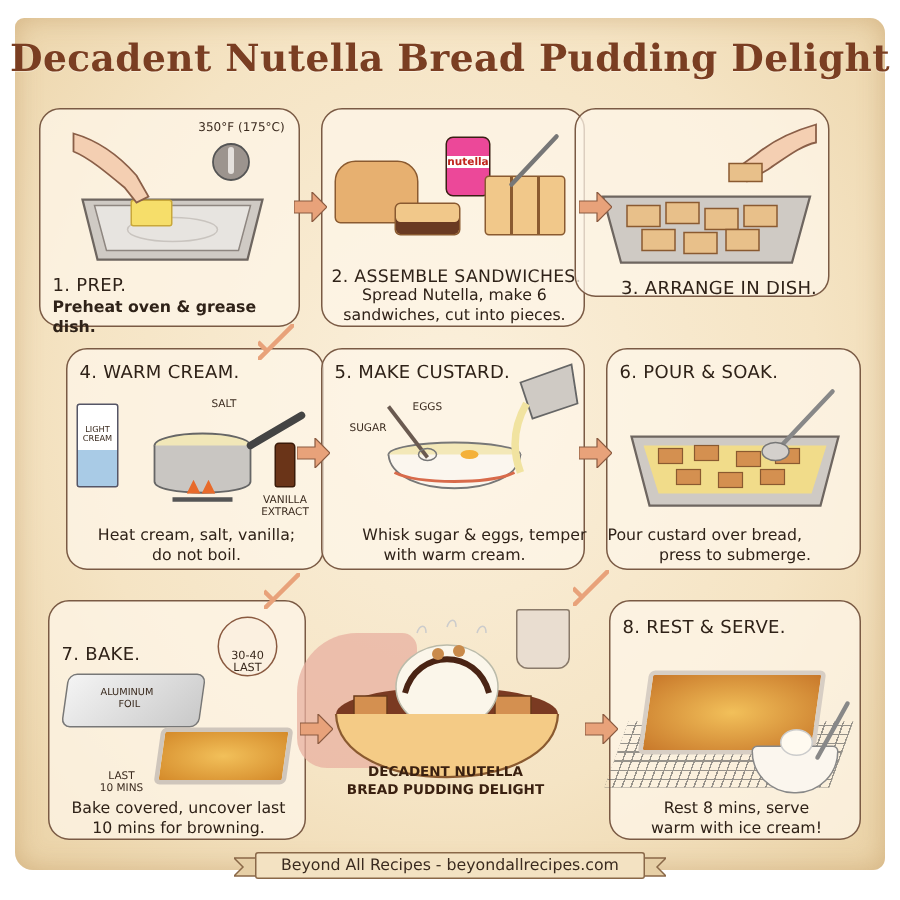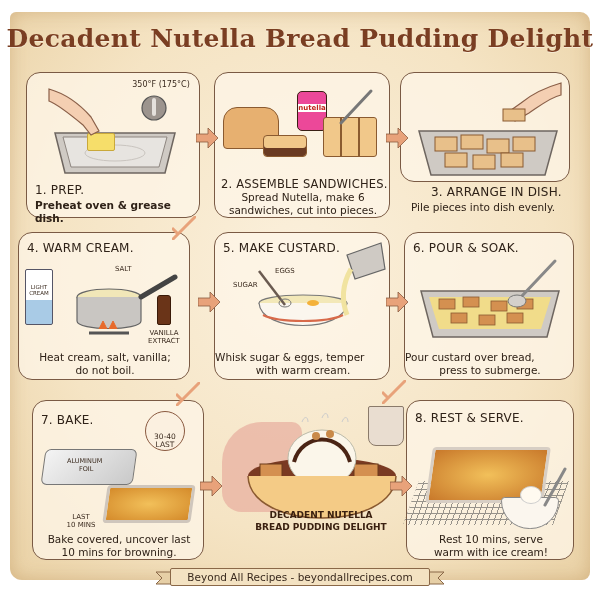--- a/index.html
+++ b/index.html
@@ -77,42 +77,41 @@
   <div class="art" style="left:48px; top:62px; width:44px; height:22px; background:#f1c88a; border:1.2px solid #8a5a30; border-radius:4px; box-shadow: inset 0 -8px 0 #6a3a22;"></div>
   <div class="art" style="left:108px; top:44px; width:54px; height:40px; background:repeating-linear-gradient(90deg,#f1c88a 0 16px,#8a5a30 16px 18px); border:1.2px solid #8a5a30; border-radius:3px;"></div>
   <svg class="art" style="left:120px; top:14px;" width="40" height="40" viewBox="0 0 40 40">
     <line x1="36" y1="4" x2="6" y2="36" stroke="#777" stroke-width="3" stroke-linecap="round"></line>
   </svg>
   <div class="label" style="left:6px; top:104px; font-size:11.5px;">2. ASSEMBLE SANDWICHES.</div>
   <div class="desc" style="left:0; width:176px; text-align:center; top:118px;">Spread Nutella, make 6</div>
   <div class="desc" style="left:0; width:176px; text-align:center; top:131px;">sandwiches, cut into pieces.</div>
 </div>
 
-<div class="panel" style="left:400px; top:72px; width:170px; height:110px;">
+<div class="panel" style="left:383px; top:72px; width:170px; height:126px;">
   <svg class="art" style="left:14px; top:40px;" width="146" height="70" viewBox="0 0 146 70">
     <path d="M4 18 L142 18 L130 62 L16 62 Z" fill="#cfcac4" stroke="#6e6660" stroke-width="1.5"></path>
     <g fill="#e8c08a" stroke="#8a5a30" stroke-width="1">
       <rect x="20" y="24" width="22" height="14"></rect>
         <rect x="46" y="22" width="22" height="14"></rect>
       <rect x="72" y="26" width="22" height="14"></rect>
         <rect x="98" y="24" width="22" height="14"></rect>
       <rect x="30" y="40" width="22" height="14"></rect>
         <rect x="58" y="42" width="22" height="14"></rect>
       <rect x="86" y="40" width="22" height="14"></rect>
     </g>
   </svg>
   <svg class="art" style="left:98px; top:6px;" width="64" height="48" viewBox="0 0 64 48">
     <path d="M62 4 C48 8, 34 14, 22 24 L8 34 L16 42 L30 34 C42 26, 52 18, 62 16 Z" fill="#f4cfb2" stroke="#8a5f48" stroke-width="1.2"></path>
     <rect x="4" y="30" width="22" height="12" fill="#e8c08a" stroke="#8a5a30"></rect>
   </svg>
   <div class="label" style="left:30px; top:112px;">3. ARRANGE IN DISH.</div>
-  <div class="desc" style="left:10px; top:128px;">Pile pieces into dish evenly.</div>
-</div>
-
-<div class="panel" style="left:18px; top:232px; width:172px; height:148px;">
+</div>
+
+<div class="panel" style="left:44px; top:232px; width:172px; height:148px;">
   <div class="label" style="left:8px; top:8px;">4. WARM CREAM.</div>
   <div class="art" style="left:6px; top:36px; width:28px; height:56px; background:linear-gradient(#fff 55%,#a9cbe6 55%); border:1.2px solid #556; border-radius:2px;">
     <div style="font-size:5.5px; text-align:center; margin-top:14px; line-height:6px;">LIGHT CREAM</div>
   </div>
   <svg class="art" style="left:50px; top:40px;" width="110" height="70" viewBox="0 0 110 70">
     <ellipse cx="40" cy="24" rx="32" ry="8" fill="#f1e7b8" stroke="#666" stroke-width="1.2"></ellipse>
     <path d="M8 24 L8 48 C8 58, 72 58, 72 48 L72 24" fill="#c9c6c2" stroke="#666" stroke-width="1.2"></path>
     <line x1="72" y1="24" x2="106" y2="4" stroke="#444" stroke-width="5" stroke-linecap="round"></line>
     <path d="M20 60 L60 60" stroke="#555" stroke-width="3"></path>
     <path d="M30 56 L34 48 L38 56 M40 56 L44 48 L48 56" fill="#e86a2a" stroke="#e86a2a"></path>
@@ -136,21 +135,21 @@
     <ellipse cx="58" cy="10" rx="6" ry="3" fill="#f4b13a"></ellipse>
   </svg>
   <svg class="art" style="left:40px; top:36px;" width="40" height="40" viewBox="0 0 40 40">
     <line x1="4" y1="2" x2="30" y2="36" stroke="#6a5a50" stroke-width="2.5"></line>
     <ellipse cx="30" cy="34" rx="6" ry="4" fill="none" stroke="#777"></ellipse>
   </svg>
   <svg class="art" style="left:112px; top:6px;" width="60" height="80" viewBox="0 0 60 80">
     <path d="M20 16 L54 4 L58 30 L28 40 Z" fill="#cfcac4" stroke="#666" stroke-width="1.2"></path>
     <path d="M24 30 C16 44, 14 60, 20 76" fill="none" stroke="#f1e3a0" stroke-width="5"></path>
   </svg>
-  <div class="desc" style="left:0; width:176px; text-align:left; top:118px;">Whisk sugar &amp; eggs, temper</div>
+  <div class="desc" style="left:0; width:176px; text-align:right; top:118px;">Whisk sugar &amp; eggs, temper</div>
   <div class="desc" style="left:0; width:176px; text-align:center; top:131px;">with warm cream.</div>
 </div>
 
 <div class="panel" style="left:404px; top:232px; width:170px; height:148px;">
   <div class="label" style="left:8px; top:8px;">6. POUR &amp; SOAK.</div>
   <svg class="art" style="left:12px; top:44px;" width="146" height="66" viewBox="0 0 146 66">
     <path d="M4 14 L142 14 L130 60 L16 60 Z" fill="#cfcac4" stroke="#6e6660" stroke-width="1.5"></path>
     <path d="M12 20 L134 20 L124 52 L22 52 Z" fill="#f1dc8a"></path>
     <g fill="#d49050" stroke="#8a5a30" stroke-width="0.8">
       <rect x="22" y="22" width="16" height="10"></rect>
@@ -164,36 +163,36 @@
   </svg>
   <svg class="art" style="left:98px; top:24px;" width="56" height="52" viewBox="0 0 56 52">
     <line x1="52" y1="4" x2="18" y2="40" stroke="#888" stroke-width="3" stroke-linecap="round"></line>
     <ellipse cx="14" cy="44" rx="9" ry="6" fill="#d4d0cc" stroke="#777"></ellipse>
   </svg>
   <div class="desc" style="left:0; width:170px; text-align:left; top:118px;">Pour custard over bread,</div>
   <div class="desc" style="left:0; width:170px; text-align:center; top:131px;">press to submerge.</div>
 </div>
 
 <div class="panel" style="left:32px; top:400px; width:172px; height:160px;">
-  <div class="label" style="left:8px; top:12px;">7. BAKE.</div>
+  <div class="label" style="left:8px; top:28px;">7. BAKE.</div>
   <div class="art" style="left:112px; top:10px; width:40px; height:40px; border:1.5px solid #8a5a40; border-radius:50%; background:#fbf0e0; display:flex; flex-direction:column; align-items:center; justify-content:center;">
     <span style="font-size:7.5px; line-height:8px;margin-top:20px;">30-40</span>
     <span style="font-size:7.5px; line-height:8px;">LAST</span>
   </div>
   <div class="art" style="left:10px; top:48px; width:92px; height:36px; background:linear-gradient(135deg,#f4f4f4,#c9c9c9); border:1.2px solid #777; border-radius:6px; transform:skewX(-8deg);"></div>
   <div class="small-tag" style="left:34px; top:56px; font-size:6.5px;">ALUMINUM</div>
   <div class="small-tag" style="left:46px; top:64px; font-size:6.5px;">FOIL</div>
   <div class="art" style="left:72px; top:84px; width:88px; height:38px; background:radial-gradient(#f2c05a,#d48a2a); border:3px solid #cfc6bc; border-radius:4px; transform:skewX(-8deg);"></div>
   <div class="small-tag" style="left:28px; top:112px; width:40px;">LAST</div>
   <div class="small-tag" style="left:28px; top:120px; width:40px;">10 MINS</div>
   <div class="desc" style="left:0; width:172px; text-align:center; top:132px;">Bake covered, uncover last</div>
   <div class="desc" style="left:0; width:172px; text-align:center; top:145px;">10 mins for browning.</div>
 </div>
 
-<div class="art" style="position:absolute; left:222px; top:392px; width:198px; height:172px;">
+<div class="art" style="position:absolute; left:198px; top:392px; width:198px; height:172px;">
   <div style="position:absolute; left:0; top:30px; width:80px; height:90px; background:#e8b0a0; border-radius:40px 10px 30px 20px; opacity:0.75;"></div>
   <div style="position:absolute; left:146px; top:14px; width:36px; height:40px; background:#e9ddd0; border:1.2px solid #8a7a6a; border-radius:2px 2px 8px 8px;"></div>
   <svg style="position:absolute; left:20px; top:20px;" width="160" height="148" viewBox="0 0 160 148">
     <path d="M60 10 C62 4, 66 4, 66 10 M80 6 C82 0, 86 0, 86 6 M100 10 C102 4, 106 4, 106 10" stroke="#ccc" fill="none"></path>
     <ellipse cx="80" cy="64" rx="74" ry="18" fill="#7a3a22"></ellipse>
     <g fill="#d49050" stroke="#6a3a1a">
         <rect x="18" y="52" width="22" height="18"></rect>
         <rect x="112" y="52" width="24" height="18"></rect>
         <rect x="100" y="70" width="20" height="14"></rect>
       </g>
@@ -210,21 +209,21 @@
 <div class="panel" style="left:406px; top:400px; width:168px; height:160px;">
   <div class="label" style="left:8px; top:10px;">8. REST &amp; SERVE.</div>
   <div class="art" style="left:4px; top:80px; width:150px; height:44px; background:repeating-linear-gradient(0deg,transparent 0 5px,#555 5px 6px),repeating-linear-gradient(90deg,transparent 0 5px,#555 5px 6px); transform:skewX(-20deg); opacity:0.6;"></div>
   <div class="art" style="left:22px; top:46px; width:118px; height:56px; background:radial-gradient(#f2c05a,#c8782a); border:3px solid #d7cec4; border-radius:4px; transform:skewX(-8deg);"></div>
   <div class="art" style="left:94px; top:96px; width:58px; height:32px; background:#fbf6ee; border:1.2px solid #888; border-radius:4px 4px 30px 30px;">
     <div style="position:absolute; left:18px; top:-12px; width:22px; height:18px; background:#fffaf0; border:1px solid #ccc; border-radius:50%;"></div>
   </div>
   <svg class="art" style="left:132px; top:66px;" width="30" height="40" viewBox="0 0 30 40">
     <line x1="26" y1="2" x2="6" y2="38" stroke="#888" stroke-width="3" stroke-linecap="round"></line>
   </svg>
-  <div class="desc" style="left:0; width:168px; text-align:center; top:132px;">Rest 10 mins, serve</div>
+  <div class="desc" style="left:0; width:168px; text-align:center; top:132px;">Rest 8 mins, serve</div>
   <div class="desc" style="left:0; width:168px; text-align:center; top:145px;">warm with ice cream!</div>
 </div>
 
 <svg class="arrow" style="left:196px; top:128px;" width="22" height="20" viewBox="0 0 22 20">
     <path d="M0 6 L12 6 L12 0 L22 10 L12 20 L12 14 L0 14 Z" fill="#e8a27a" stroke="#8a5a40" stroke-width="0.8"></path>
   </svg>
 <svg class="arrow" style="left:386px; top:128px;" width="22" height="20" viewBox="0 0 22 20">
     <path d="M0 6 L12 6 L12 0 L22 10 L12 20 L12 14 L0 14 Z" fill="#e8a27a" stroke="#8a5a40" stroke-width="0.8"></path>
   </svg>
 <svg class="arrow" style="left:172px; top:216px;" width="24" height="24" viewBox="0 0 24 24">

